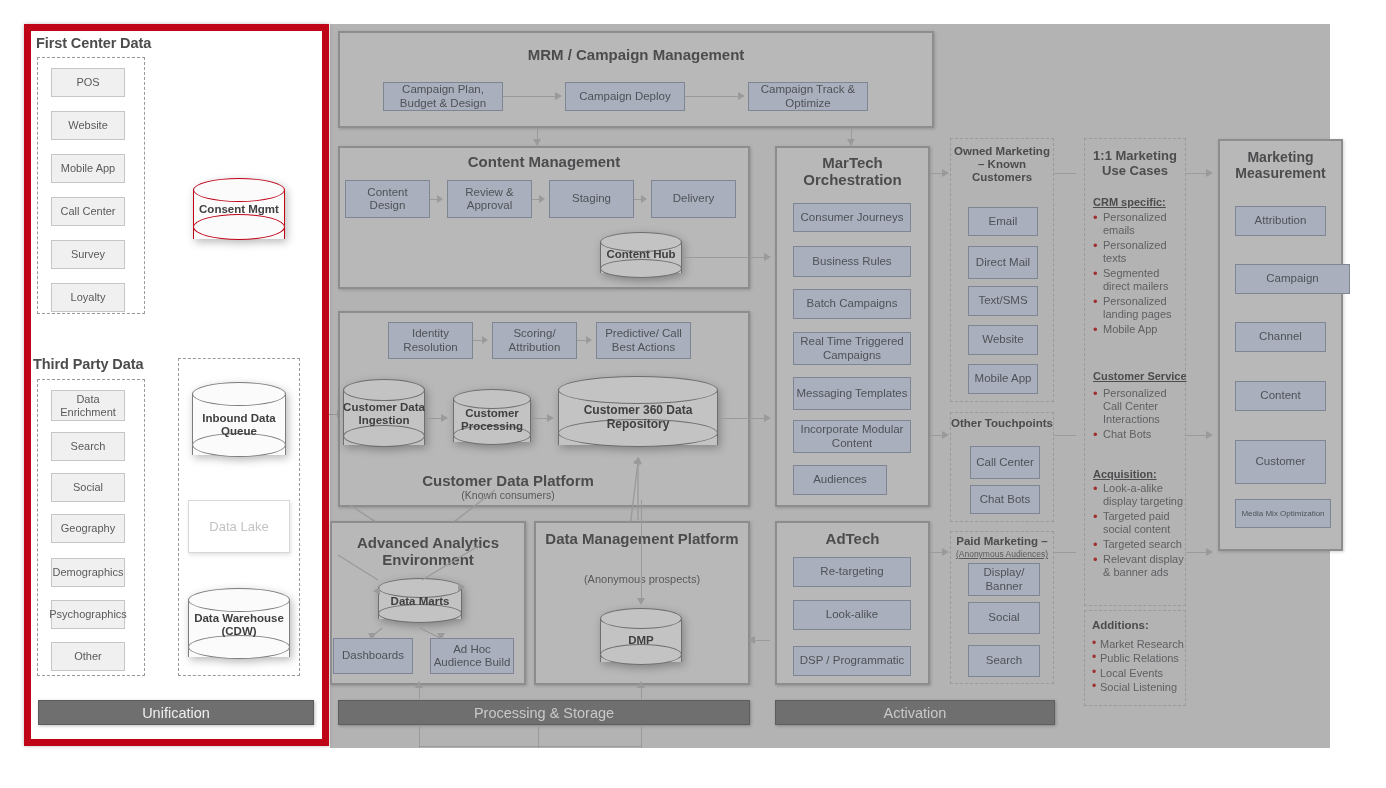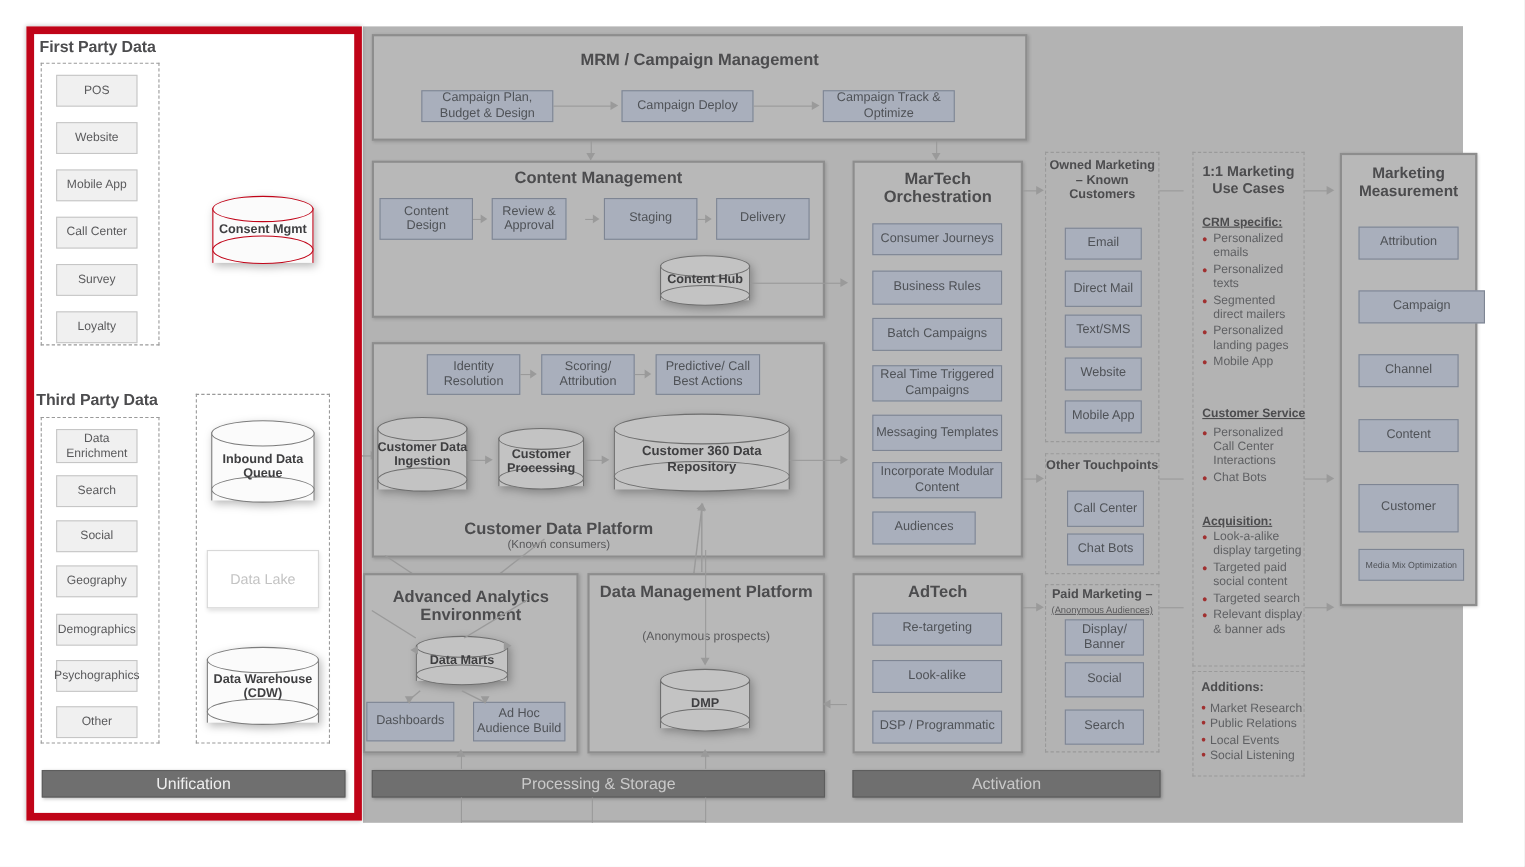--- a/index.html
+++ b/index.html
@@ -175,21 +175,21 @@
   <div class="abs arw d" style="left:235px;top:492px;"></div>
 
   <div class="abs ln v" style="left:239px;top:553px;height:28px;"></div>
   <div class="abs arw d" style="left:235px;top:579px;"></div>
 
   <div class="abs ln h" style="left:300px;top:414px;width:42px;"></div>
   <div class="abs arw r" style="left:337px;top:410px;"></div>
 
   <div class="abs redframe" style="left:24px;top:24px;width:305px;height:722px;"></div>
 
-  <div class="grp-head" style="left:36px;top:35px;">First Party Data</div>
+  <div class="grp-head" style="left:36px;top:35px;">First Center Data</div>
   <div class="abs dashed" style="left:37px;top:57px;width:108px;height:257px;"></div>
 
   <div class="abs lbox" style="left:51px;top:68px;width:74px;height:29px;">POS</div>
   <div class="abs lbox" style="left:51px;top:111px;width:74px;height:29px;">Website</div>
   <div class="abs lbox" style="left:51px;top:154px;width:74px;height:29px;">Mobile App</div>
   <div class="abs lbox" style="left:51px;top:197px;width:74px;height:29px;">Call Center</div>
   <div class="abs lbox" style="left:51px;top:240px;width:74px;height:29px;">Survey</div>
   <div class="abs lbox" style="left:51px;top:283px;width:74px;height:29px;">Loyalty</div>
 
   <div class="grp-head" style="left:33px;top:356px;">Third Party Data</div>
@@ -239,21 +239,21 @@
   <div class="abs arw r" style="left:738px;top:92px;"></div>
 
   <div class="abs ln v" style="left:537px;top:128px;height:14px;"></div>
   <div class="abs arw d" style="left:533px;top:139px;"></div>
   <div class="abs ln v" style="left:851px;top:128px;height:14px;"></div>
   <div class="abs arw d" style="left:847px;top:139px;"></div>
 
   <div class="abs panel" style="left:338px;top:146px;width:412px;height:143px;"></div>
   <div class="panel-title" style="left:338px;top:154px;width:412px;">Content Management</div>
   <div class="abs bbox" style="left:345px;top:180px;width:85px;height:38px;">Content Design</div>
-  <div class="abs bbox" style="left:447px;top:180px;width:68px;height:38px;">Review &amp; Approval</div>
+  <div class="abs bbox" style="left:447px;top:180px;width:85px;height:38px;">Review &amp; Approval</div>
   <div class="abs bbox" style="left:549px;top:180px;width:85px;height:38px;">Staging</div>
   <div class="abs bbox" style="left:651px;top:180px;width:85px;height:38px;">Delivery</div>
   <div class="abs ln h" style="left:430px;top:199px;width:9px;"></div>
   <div class="abs arw sm r" style="left:437px;top:195px;"></div>
   <div class="abs ln h" style="left:532px;top:199px;width:9px;"></div>
   <div class="abs arw sm r" style="left:539px;top:195px;"></div>
   <div class="abs ln h" style="left:634px;top:199px;width:9px;"></div>
   <div class="abs arw sm r" style="left:641px;top:195px;"></div>
 
   <div class="cyl gray shadow" style="left:600px;top:232px;width:82px;height:50px;">

